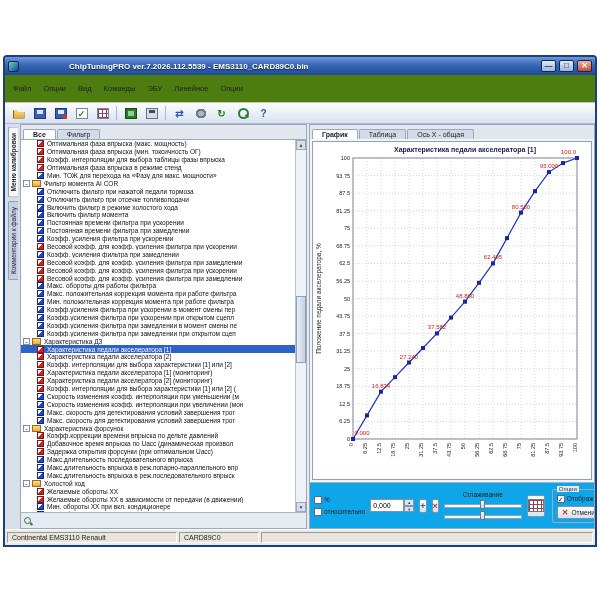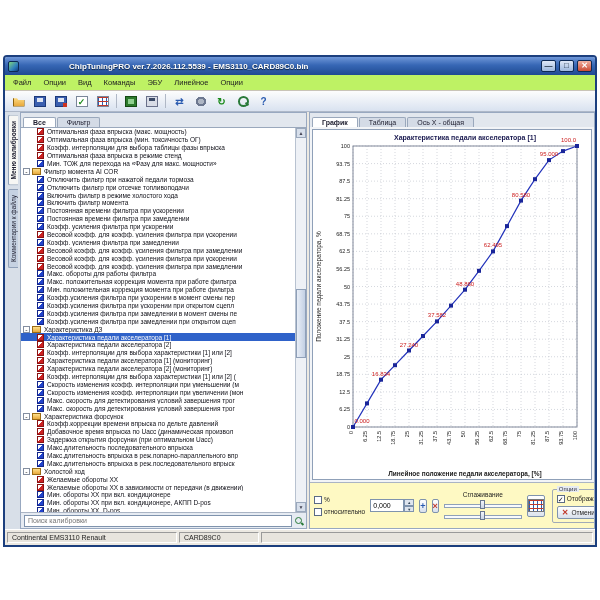--- a/index.html
+++ b/index.html
@@ -12,21 +12,21 @@
               background:linear-gradient(180deg,#6f97d8 0%,#3767b5 45%,#1f4a92 100%); }
   .app-icon { width:11px; height:11px; flex:none; border:1px solid #0d2a55; border-radius:2px;
               background:linear-gradient(135deg,#7fd47f 0%,#2f7fbf 60%,#123f7f 100%); }
   .title-text { flex:1; color:#fff; font-size:8px; font-weight:bold; white-space:nowrap; overflow:hidden;
                 text-shadow:0 1px 1px #123;margin-left:47px; }
   .winbtn { width:15px; height:12px; flex:none; border:1px solid #0d2a55; border-radius:2px;
             background:linear-gradient(#dfe8f6,#9db8dd); color:#123; font-size:8px; line-height:10px;
             text-align:center; font-weight:bold; }
   .winbtn.close { background:linear-gradient(#f0b0a0,#cc4a33); color:#fff; }
   
-  .menubar { height:16px; flex:none; display:flex; align-items:center; background:#bef264;
+  .menubar { height:28px; flex:none; display:flex; align-items:center; background:#4d7c0f;
              border-bottom:1px solid #c9c4b8; padding:0 2px; }
   .menu-item { font-size:7.5px; padding:1px 6px; color:#222; }
   
   .toolbar { height:21px; flex:none; display:flex; align-items:center; gap:2px; padding:0 4px;
              background:linear-gradient(#fdfdfd,#d9e2f0); border-bottom:1px solid #aeb8c8; }
   .tb-btn { width:19px; height:17px; display:flex; align-items:center; justify-content:center;
             border:1px solid transparent; border-radius:2px; }
   .tb-sep { width:1px; height:14px; background:#b0b8c6; margin:0 2px; }
   .tbi { width:12px; height:11px; display:inline-block; position:relative; font-size:10px; line-height:11px; text-align:center; }
   .tbi-open-file { background:linear-gradient(#ffe08a,#e8a93c); border:1px solid #8a6210; clip-path:polygon(0 25%,38% 25%,48% 40%,100% 40%,100% 100%,0 100%); }
@@ -84,21 +84,21 @@
   .mag { width:8px; height:8px; position:relative; flex:none; }
   .mag::before { content:''; position:absolute; left:0; top:0; width:5px; height:5px; border:1.5px solid #2a7a3a; border-radius:50%; }
   .mag::after { content:''; position:absolute; left:6px; top:6px; width:3px; height:1.5px; background:#2a7a3a; transform:rotate(45deg); }
   
   .right-panel { flex:1; display:flex; flex-direction:column; margin-left:2px; background:#f2f4f7; border:1px solid #98a8c0; overflow:hidden; }
   .rp-tabs { height:14px; flex:none; display:flex; align-items:flex-end; background:#e2e7ee; padding-left:2px; gap:1px; }
   .chart-host { flex:1; margin:2px; background:#fff; border:1px solid #8fa0b8; position:relative; overflow:hidden; }
   .chart-host svg { position:absolute; inset:0; font-family:"Liberation Sans",sans-serif; }
   
   .controls { height:46px; flex:none; display:flex; align-items:center; gap:5px; padding:2px 4px;
-              background:#fef9c3; border-top:1px solid #aab4c4; font-size:6.5px; color:#222; }
+              background:#0ea5e9; border-top:1px solid #aab4c4; font-size:6.5px; color:#222; }
   .cb { width:8px; height:8px; flex:none; border:1px solid #5a6a85; background:#fff; display:inline-block;
         font-size:7px; line-height:7px; text-align:center; color:#111; }
   .chk-col { display:flex; flex-direction:column; gap:4px; }
   .chk-row { display:flex; align-items:center; gap:2px; }
   .spin { display:flex; align-items:center; }
   .spin input { width:34px; height:13px; font-size:7px; font-family:"Liberation Sans",sans-serif; border:1px solid #7f93ad; padding:0 2px; }
   .spin-arrows { display:flex; flex-direction:column; }
   .spin-arrows div { width:10px; height:6.5px; border:1px solid #7f93ad; background:#dfe5ee; font-size:4px; line-height:5px; text-align:center; color:#345; }
   .sm-btn { width:15px; height:14px; border:1px solid #7f93ad; background:linear-gradient(#fff,#d8e0ec); border-radius:2px;
             font-size:9px; line-height:12px; text-align:center; font-weight:bold; color:#2a5bb0; }
@@ -403,21 +403,20 @@
               <span>Мин. обороты ХХ, D-pos</span>
             </div>
           </div>
         <div class="scrollbar">
           <div class="sb-arrow up">▲</div>
           <div class="sb-thumb"></div>
           <div class="sb-arrow down">▼</div>
         </div>
       </div>
       <div class="search-row">
-        <input class="search-input" placeholder="Поиск калибровки" style="">
         <span class="mag"></span>
       </div>
     </div>
 
     <div class="right-panel">
       <div class="rp-tabs" id="rp-tabs">
           <div class="ptab active">График</div>
           <div class="ptab">Таблица</div>
           <div class="ptab">Ось X - общая</div>
         </div>

